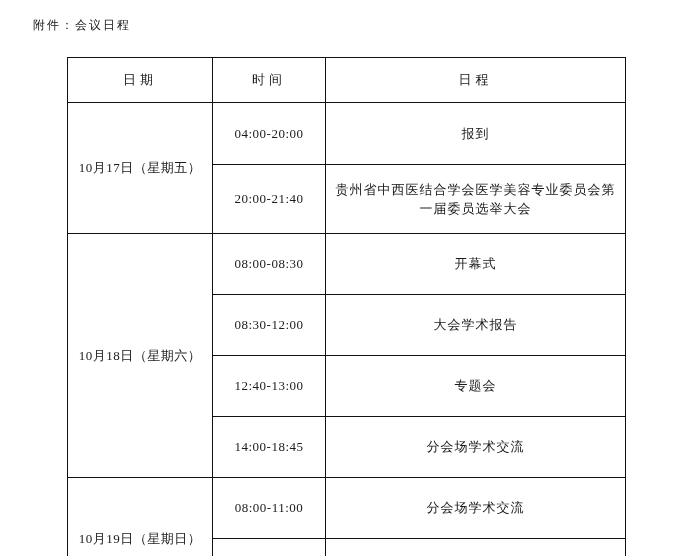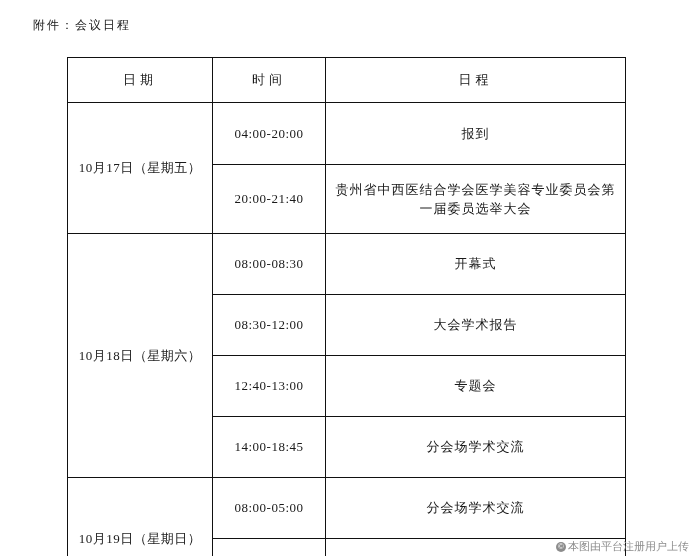--- a/index.html
+++ b/index.html
@@ -138,27 +138,24 @@
       <tr class="row-h-52">
         <td class="cell-time">12:40-13:00</td>
         <td class="cell-agenda">专题会</td>
       </tr>
       <tr class="row-h-52">
         <td class="cell-time">14:00-18:45</td>
         <td class="cell-agenda">分会场学术交流</td>
       </tr>
       <tr class="row-h-52">
         <td class="cell-date" rowspan="2">10月19日（星期日）</td>
-        <td class="cell-time">08:00-05:00</td>
+        <td class="cell-time">08:00-11:00</td>
         <td class="cell-agenda">分会场学术交流</td>
       </tr>
       <tr class="row-h-52">
         <td class="cell-time">11:00-11:30</td>
         <td class="cell-agenda">闭幕式</td>
       </tr>
     </tbody>
   </table>
 
-  <div class="watermark">
-    <span class="wm-dot">©</span><span>本图由平台注册用户上传</span>
-  </div>
 
 </div>
 
 </body></html>

